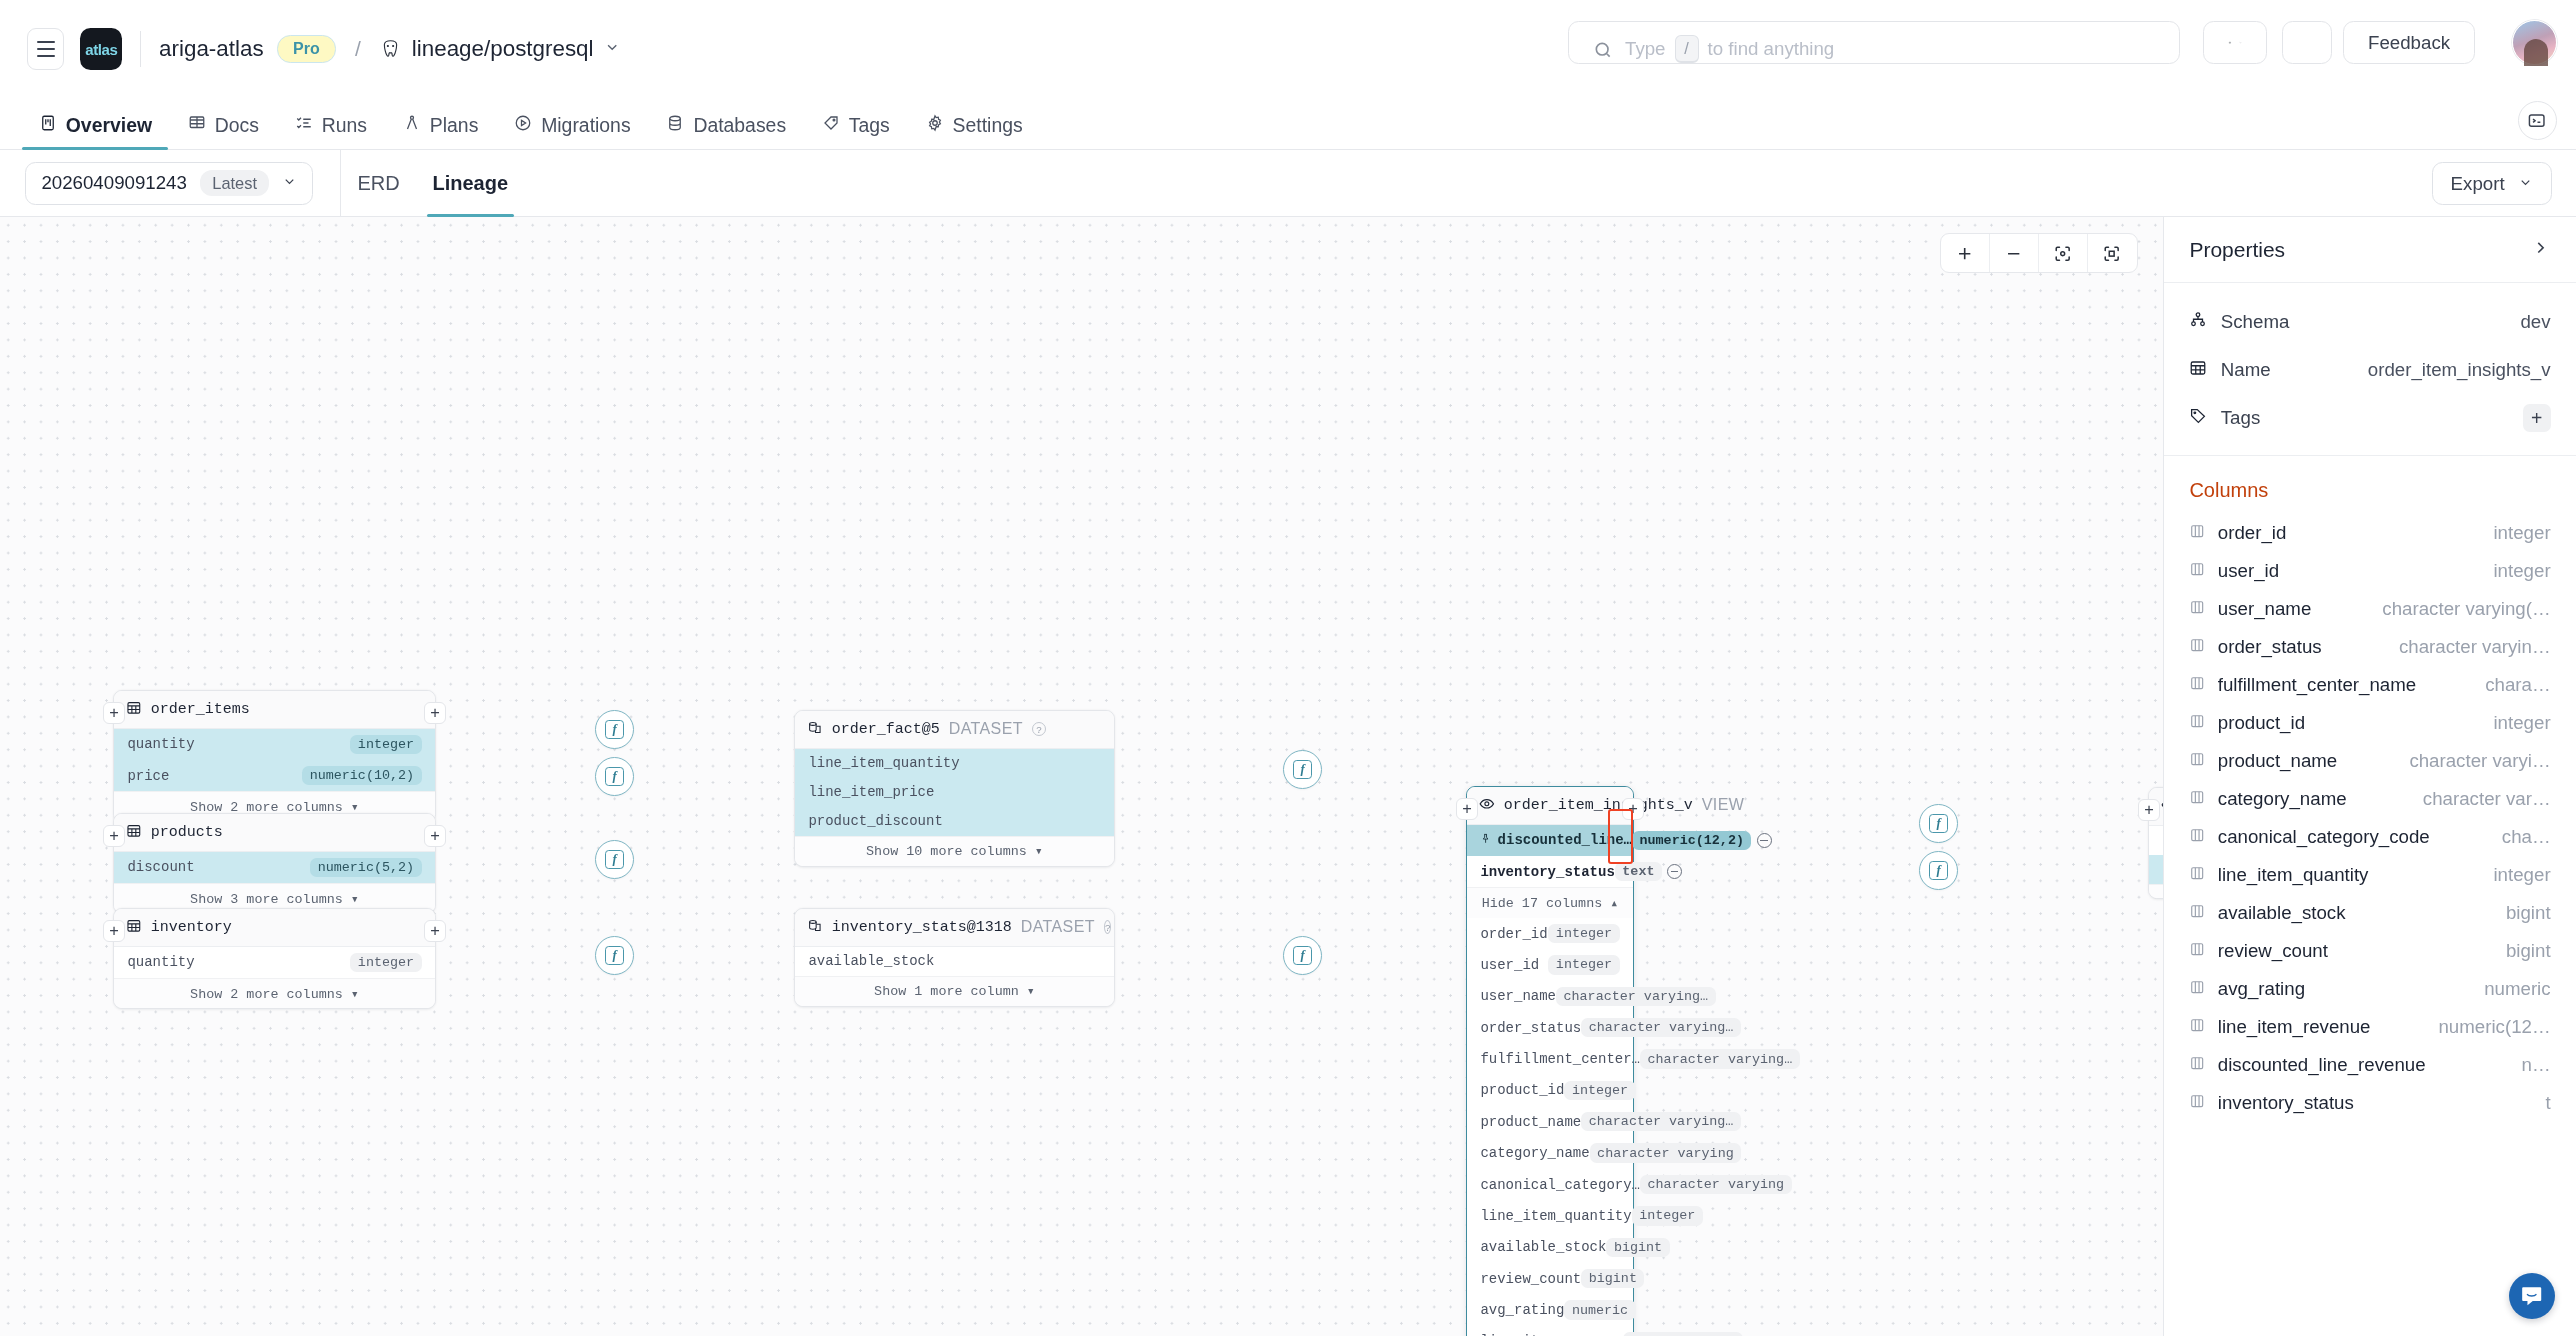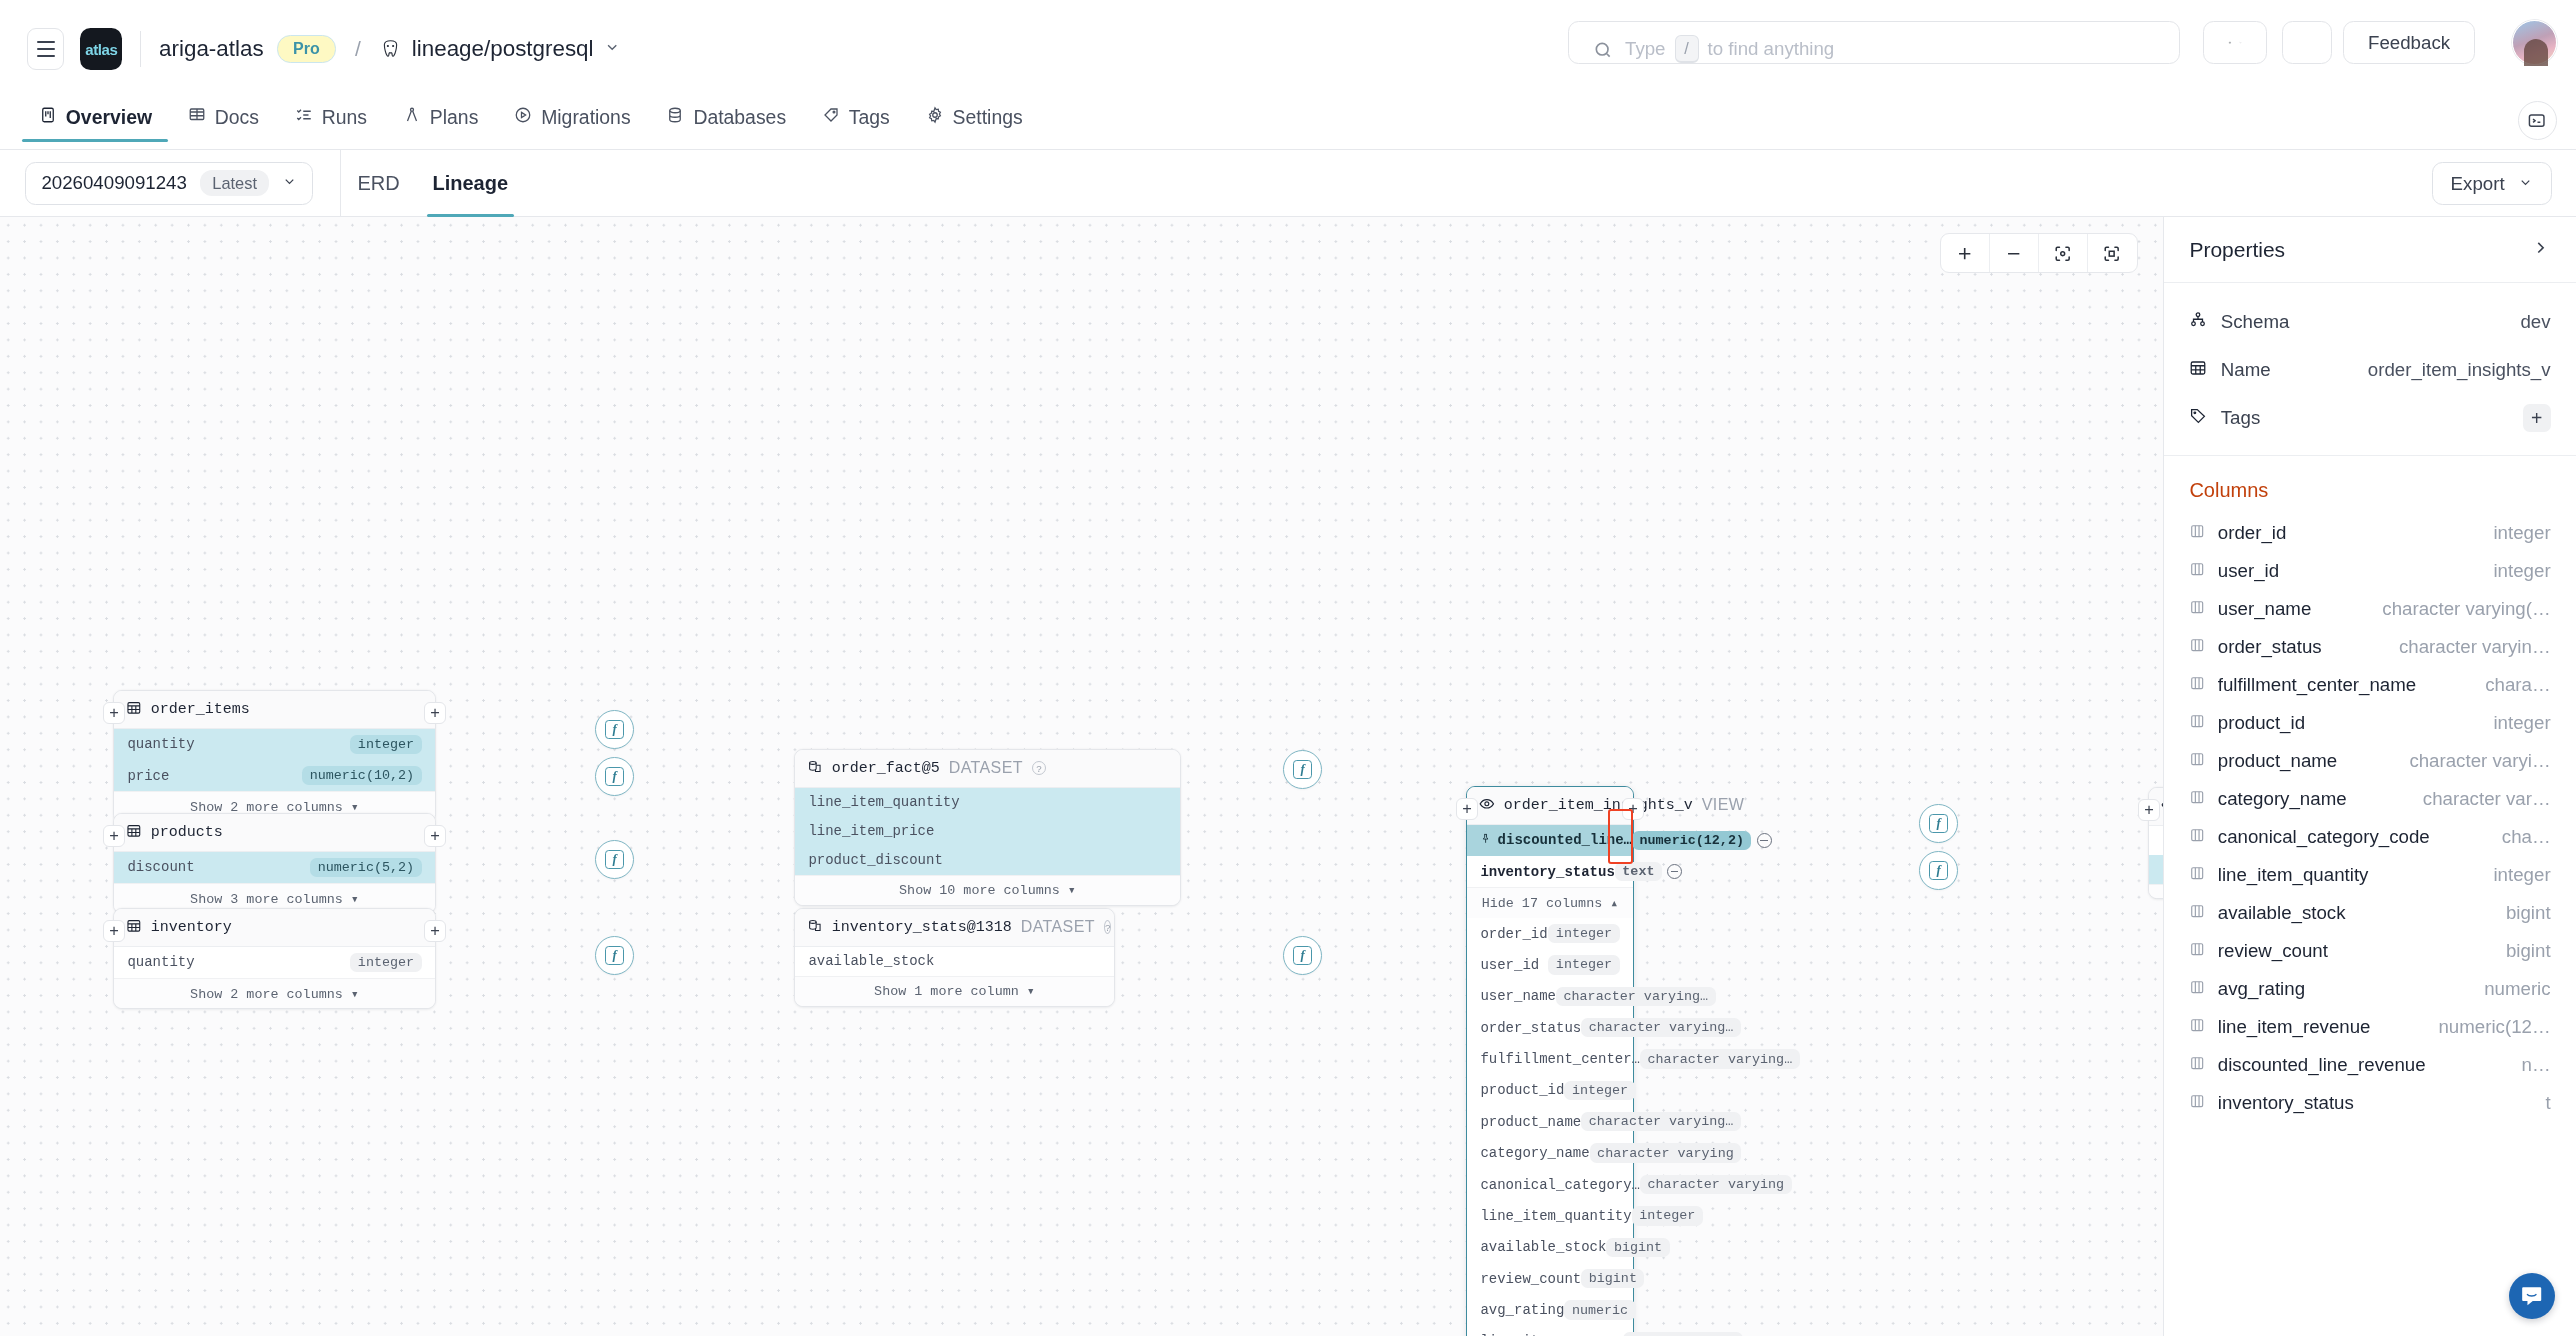--- a/index.html
+++ b/index.html
@@ -67,21 +67,21 @@
     background: linear-gradient(160deg,#9ec7e8 0%,#bfa0b6 45%,#e8b4c4 70%,#f0d8c0 100%);
     border:1.5px solid #fff; box-shadow:0 0 0 0.7px #e3e5e9;
   }
   #tb-avatar::after{
     content:""; position:absolute; left:10.5px; top:18px; width:24px; height:27px;
     border-radius: 12px 12px 0 0; background:#5d4038; opacity:.75;
   }
 
   
   #navtabs {
-    height: 52px; display:flex; align-items:center; gap: 3px;
+    height: 52px; display:flex; align-items:flex-end; gap: 3px;
     padding: 0 22.4px; border-bottom:0.7px solid #e6e8ec; background:#fff;
     position:relative;
   }
   .navtab {
     display:flex; align-items:center; gap:9px; padding: 0 16.4px 12px 16.4px;
     font-size: 19.4px; color:#4a5160; cursor:pointer; position:relative;
   }
   .navtab.active { color:#1d2433; font-weight:600; }
   .navtab.active::after {
     content:""; position:absolute; left:0; right:0; bottom:-0.7px; height:3px; background:#4fa8b8; border-radius:1.5px;
@@ -515,21 +515,21 @@
     <div class="fnode" style="left:595px; top:540px;">
         <b>f</b>
       </div>
     <div class="fnode" style="left:595px; top:623px;">
         <b>f</b>
       </div>
     <div class="fnode" style="left:595px; top:719px;">
         <b>f</b>
       </div>
 
-    <div class="node" style="left:794px; top:532px; width:387px;">
+    <div class="node" style="left:794px; top:493px; width:321px;">
       <div class="node-head">
         <span><svg width="15.7" height="15.7" viewBox="0 0 24 24" fill="none" stroke="#1d2433" stroke-width="1.6">
               <ellipse cx="9" cy="6" rx="5" ry="2.2"></ellipse>
               <path d="M4 6v9c0 1.2 2.2 2.2 5 2.2s5-1 5-2.2V6"></path>
               <path d="M14.5 9.5h5.5v9.5h-7v-3"></path>
             </svg></span>
         <span class="node-title">order_fact@5</span>
         <span class="node-kind">DATASET</span>
         <span class="qmark">?</span>
       </div>

